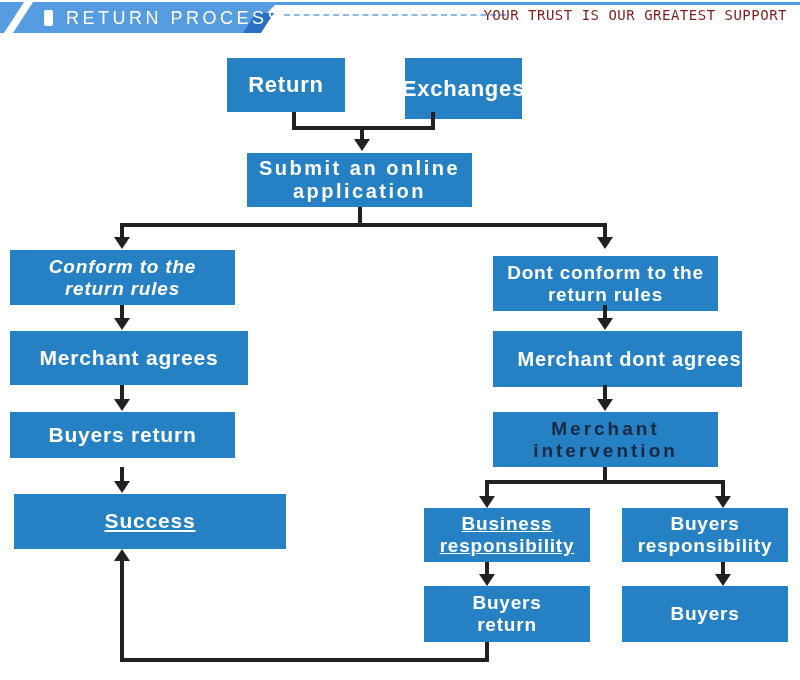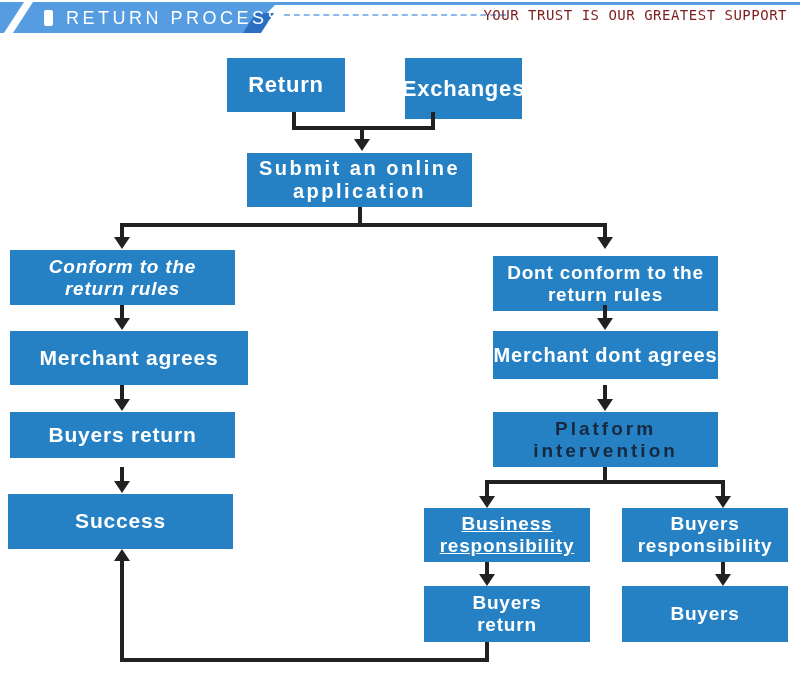--- a/index.html
+++ b/index.html
@@ -25,25 +25,25 @@
   .node{position:absolute;background:#2580C4;color:#ffffff;font-weight:700;
         display:flex;flex-direction:column;align-items:center;justify-content:center;
         text-align:center;line-height:1.15;letter-spacing:0.8px;}
   .node span{display:block;}
   .n-return{left:227px;top:58px;width:118px;height:54px;font-size:22px;}
   .n-exchanges{left:375px;top:58px;width:117px;height:61px;font-size:22px;margin-left:30px;}
   .n-submit{left:247px;top:153px;width:225px;height:54px;font-size:20px;letter-spacing:2.5px;}
   .n-conform{left:10px;top:250px;width:225px;height:55px;font-size:19px;font-style:italic;}
   .n-dontconform{left:493px;top:250px;width:225px;height:55px;font-size:19px;margin-top:6px;}
   .n-magree{left:10px;top:331px;width:238px;height:54px;font-size:21px;}
-  .n-mdont{left:493px;top:331px;width:225px;height:48px;font-size:20px;}
+  .n-mdont{left:493px;top:331px;width:225px;height:56px;font-size:20px;padding-left:24px;}
   .n-breturnl{left:10px;top:412px;width:225px;height:46px;font-size:21px;}
   .n-platform{left:493px;top:412px;width:225px;height:55px;font-size:19px;
         color:#16293F;font-weight:600;letter-spacing:3px;}
-  .n-success{left:8px;top:494px;width:225px;height:55px;font-size:21px;}
+  .n-success{left:14px;top:494px;width:272px;height:55px;font-size:21px;text-decoration:underline;}
   .n-busresp{left:424px;top:508px;width:166px;height:54px;font-size:19px;text-decoration:underline;}
   .n-buyresp{left:622px;top:508px;width:166px;height:54px;font-size:19px;}
   .n-breturnr{left:424px;top:586px;width:166px;height:56px;font-size:19px;}
   .n-failure{left:622px;top:586px;width:166px;height:56px;font-size:19px;}
 
   
   .ln{position:absolute;background:#212121;}
   .ah{position:absolute;width:0;height:0;border-left:8px solid transparent;border-right:8px solid transparent;}
   .ah.down{border-top:12px solid #212121;}
   .ah.up{border-bottom:12px solid #212121;}
@@ -83,21 +83,21 @@
   <div class="node n-magree">
     <span>Merchant agrees</span>
   </div>
   <div class="node n-mdont">
     <span>Merchant dont agrees</span>
   </div>
   <div class="node n-breturnl">
     <span>Buyers return</span>
   </div>
   <div class="node n-platform">
-    <span>Platform</span>
+    <span>Merchant</span>
     <span>intervention</span>
   </div>
   <div class="node n-success">
     <span>Success</span>
   </div>
   <div class="node n-busresp">
     <span>Business</span>
     <span>responsibility</span>
   </div>
   <div class="node n-buyresp">

